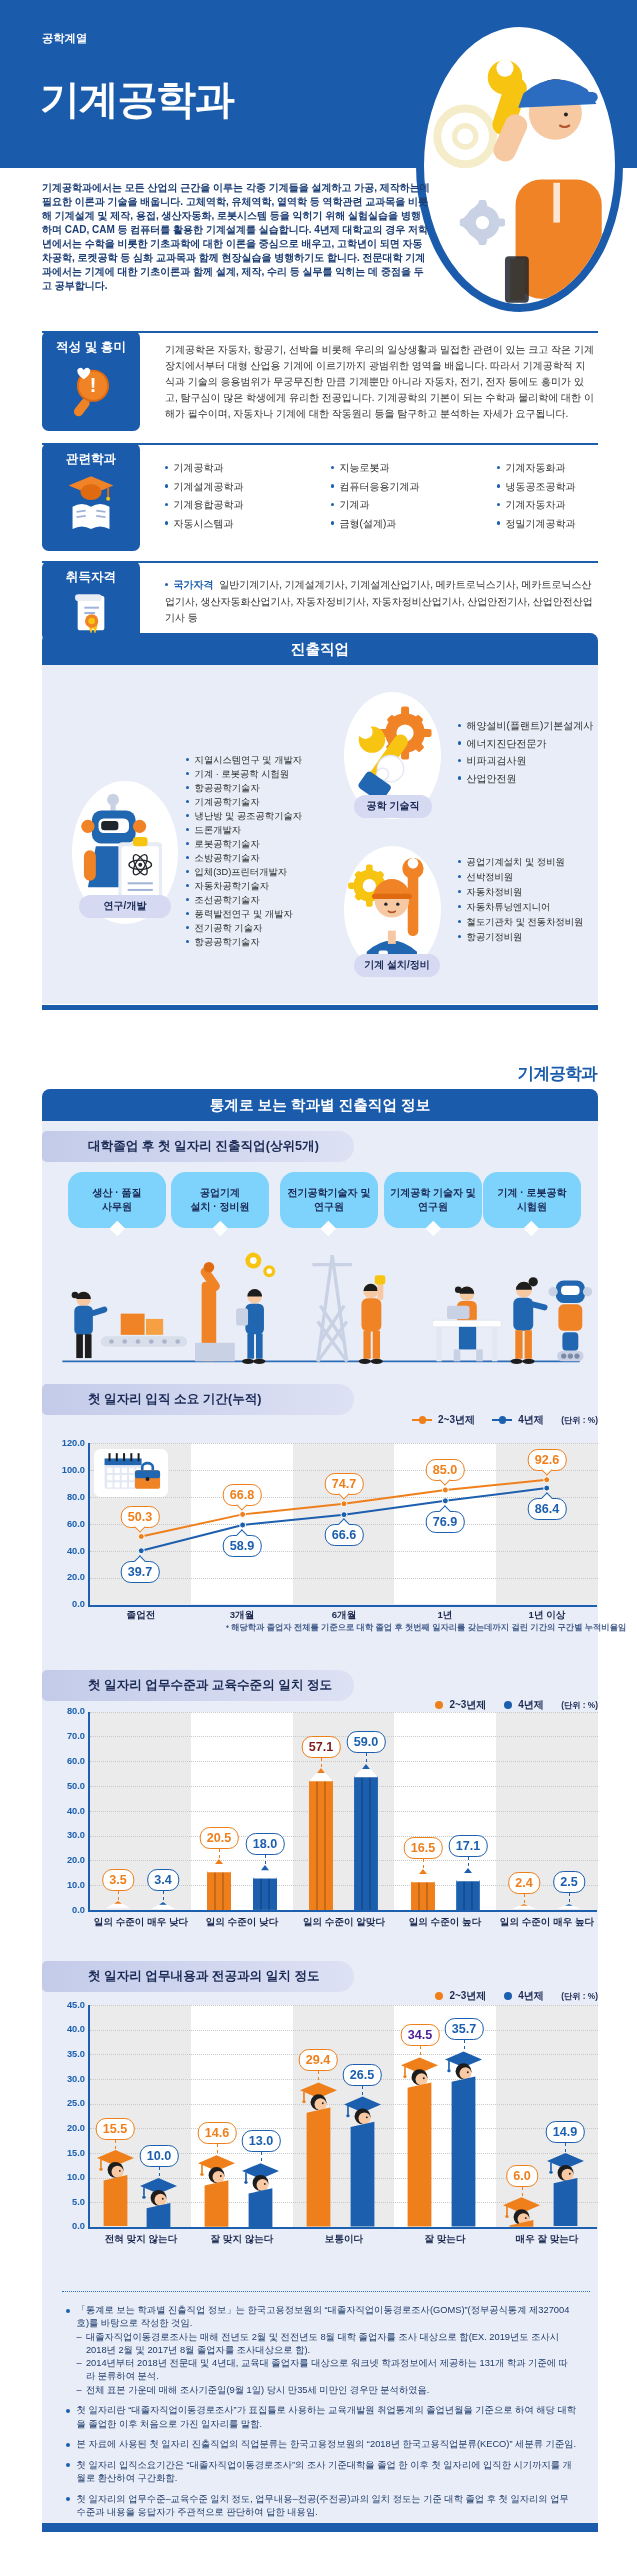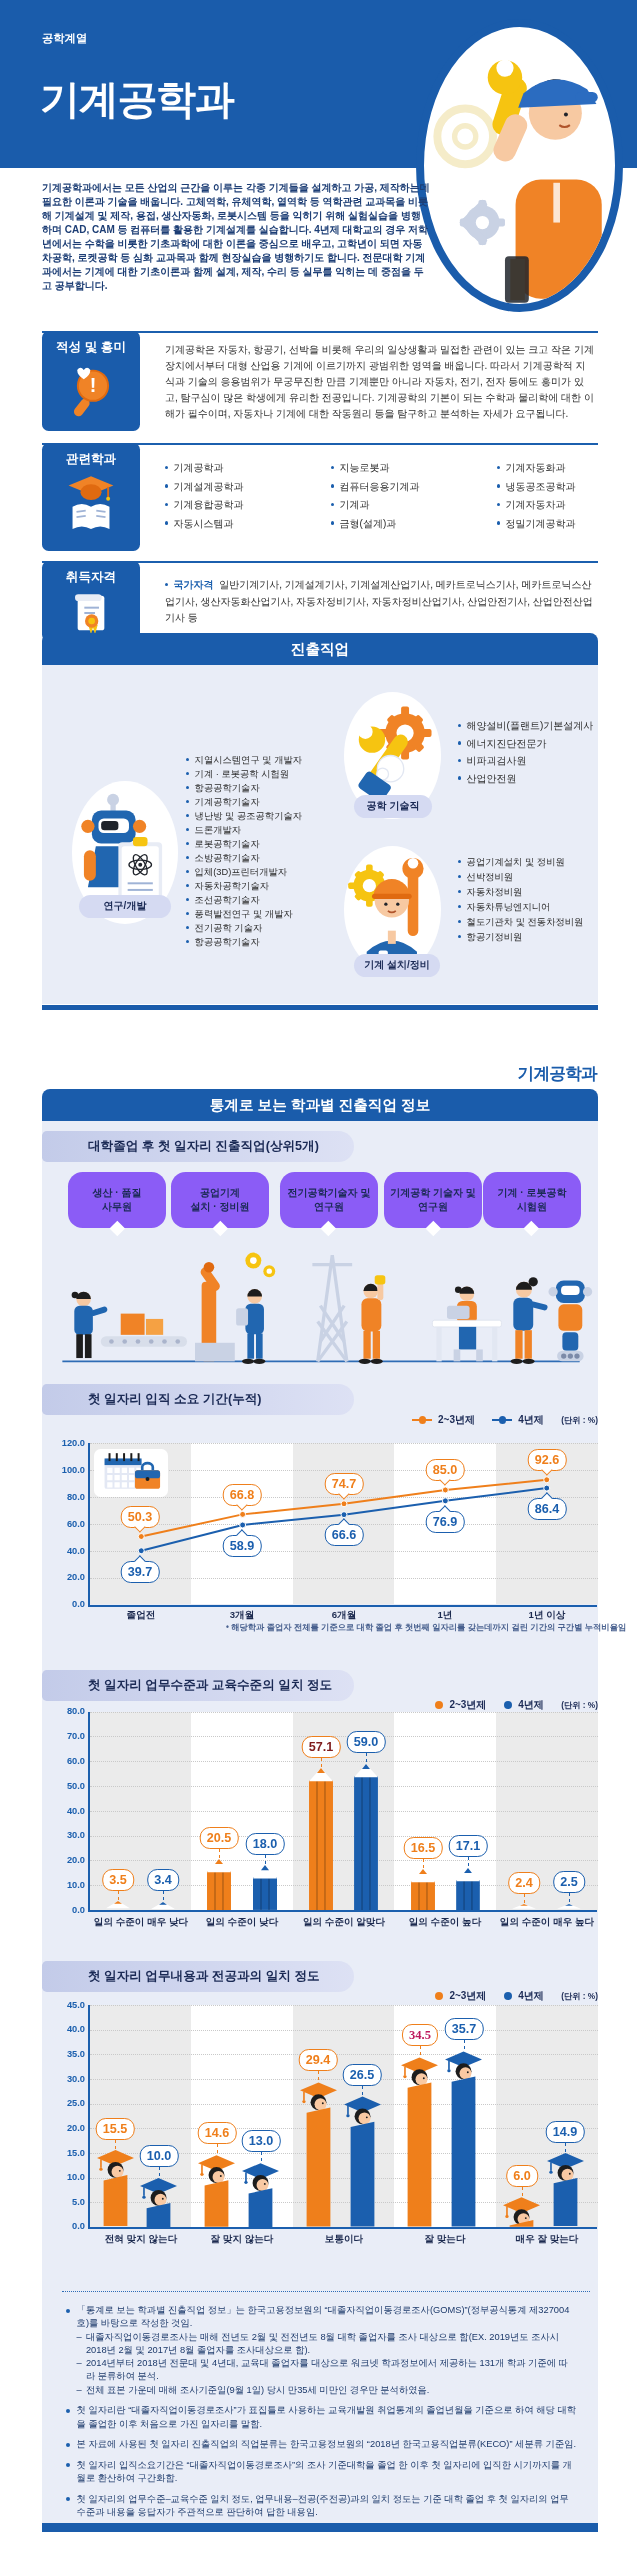--- a/index.html
+++ b/index.html
@@ -33,21 +33,21 @@
   .joblist{font-size:9.3px;color:var(--txt);}
   .joblist div{white-space:nowrap;}
   .pill-sm{background:#D5DAF2;border-radius:12px;color:var(--navy);font-weight:bold;font-size:10px;text-align:center;line-height:22.6px;height:22.6px;}
   .circle-w{background:#fff;border-radius:50%;}
   .divider{left:42px;top:1005px;width:556px;height:5.3px;background:var(--blue);}
   
   .pg-label{left:438px;top:1063px;width:159px;text-align:right;color:var(--blue);font-size:16.6px;font-weight:bold;letter-spacing:-0.7px;}
   .stats-hd{left:42px;top:1089px;width:556px;height:33px;background:var(--blue);border-radius:8px 8px 0 0;color:#fff;font-size:14.6px;font-weight:bold;text-align:center;line-height:33px;}
   .stats-bd{left:42px;top:1121px;width:556px;height:1402px;background:var(--lav);}
   .pill{height:30.5px;background:linear-gradient(90deg,var(--pillA),var(--pillB));border-radius:5.3px 17.3px 17.3px 5.3px;color:var(--navy);font-size:12.6px;font-weight:bold;line-height:30.5px;padding-left:46px;box-sizing:border-box;white-space:nowrap;}
-  .bubble{top:1172px;width:98px;height:56px;background:#8b5cf6;border-radius:14.6px;display:flex;flex-direction:column;justify-content:center;text-align:center;color:var(--navy);font-size:10px;font-weight:bold;line-height:14px;}
+  .bubble{top:1172px;width:98px;height:56px;background:#7dd3fc;border-radius:14.6px;display:flex;flex-direction:column;justify-content:center;text-align:center;color:var(--navy);font-size:10px;font-weight:bold;line-height:14px;}
   .bubble-tail{top:1223px;width:10.6px;height:10.6px;background:#fff;transform:rotate(45deg);}
   
   .ylab{position:absolute;width:43px;text-align:right;color:var(--blue2);font-size:9.3px;font-weight:bold;}
   .xlab{position:absolute;text-align:center;color:#1D2B50;font-size:9.6px;font-weight:bold;white-space:nowrap;}
   .band{position:absolute;}
   .grid{position:absolute;border-top:1.3px dotted #C9C9C9;height:0;}
   .axis-y{position:absolute;width:2px;background:var(--blue2);}
   .axis-x{position:absolute;height:2px;background:var(--blue2);}
   .vbub{position:absolute;transform:translateX(-50%);background:#fff;border-radius:10px;font-size:12.6px;font-weight:bold;padding:0 6px;height:22px;line-height:20.6px;box-sizing:border-box;white-space:nowrap;}
   .vtail{position:absolute;left:50%;margin-left:-4px;width:7.3px;height:7.3px;background:#fff;transform:rotate(45deg);}
@@ -741,21 +741,21 @@
     <div class="conn" style="left: 318px; top: 2071px; height: 9.3px; border-left: 1.3px dashed rgb(239, 127, 27);"></div>
     <svg width="37" height="170" style="position: absolute; left: 401px; top: 2057px;" viewBox="0 0 56 256.062">
       <polygon points="28,0 56,12 28,24 0,12" fill="#EF7F1B"></polygon>
       <line x1="6" y1="14" x2="6" y2="27" stroke="#EF7F1B" stroke-width="2.5"></line>
       <circle cx="6" cy="29" r="2.5" fill="#EF7F1B"></circle>
       <circle cx="28" cy="30" r="12" fill="#1D1D1D"></circle>
       <circle cx="31" cy="33" r="9" fill="#F9C9A3"></circle>
       <circle cx="34.5" cy="31.5" r="1.4" fill="#1D1D1D"></circle>
       <polygon points="10,46 46,38 46,256.0666666666666 10,256.0666666666666" fill="#EF7F1B"></polygon>
     </svg>
-    <div class="vbub" style="left: 420px; top: 2024px; border: 1.7px solid rgb(239, 127, 27); color: #be185d; font-family: Liberation Serif, serif;">34.5</div>
+    <div class="vbub" style="left: 420px; top: 2024px; border: 1.7px solid rgb(239, 127, 27); color: #4c1d95;">34.5</div>
     <div class="conn" style="left: 420px; top: 2046px; height: 9.3px; border-left: 1.3px dashed rgb(239, 127, 27);"></div>
     <svg width="37" height="30" style="position: absolute; left: 503px; top: 2197px;" viewBox="0 0 56 44.5312">
       <polygon points="28,0 56,12 28,24 0,12" fill="#EF7F1B"></polygon>
       <line x1="6" y1="14" x2="6" y2="27" stroke="#EF7F1B" stroke-width="2.5"></line>
       <circle cx="6" cy="29" r="2.5" fill="#EF7F1B"></circle>
       <circle cx="28" cy="30" r="12" fill="#1D1D1D"></circle>
       <circle cx="31" cy="33" r="9" fill="#F9C9A3"></circle>
       <circle cx="34.5" cy="31.5" r="1.4" fill="#1D1D1D"></circle>
       <polygon points="10,42.5333333333333 46,34.5333333333333 46,44.5333333333333 10,44.5333333333333" fill="#EF7F1B"></polygon>
     </svg>

